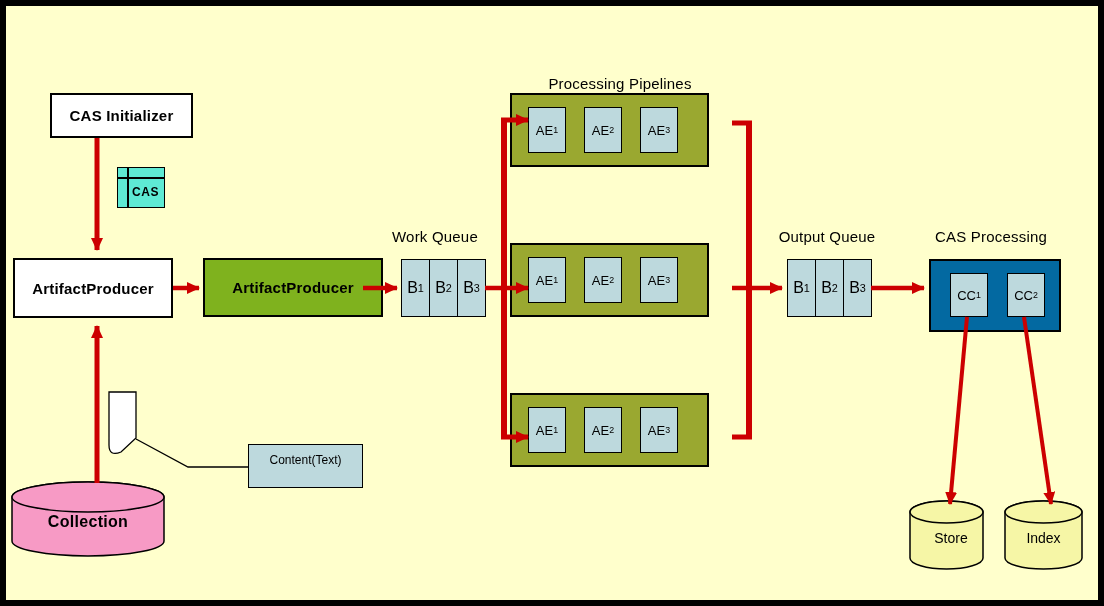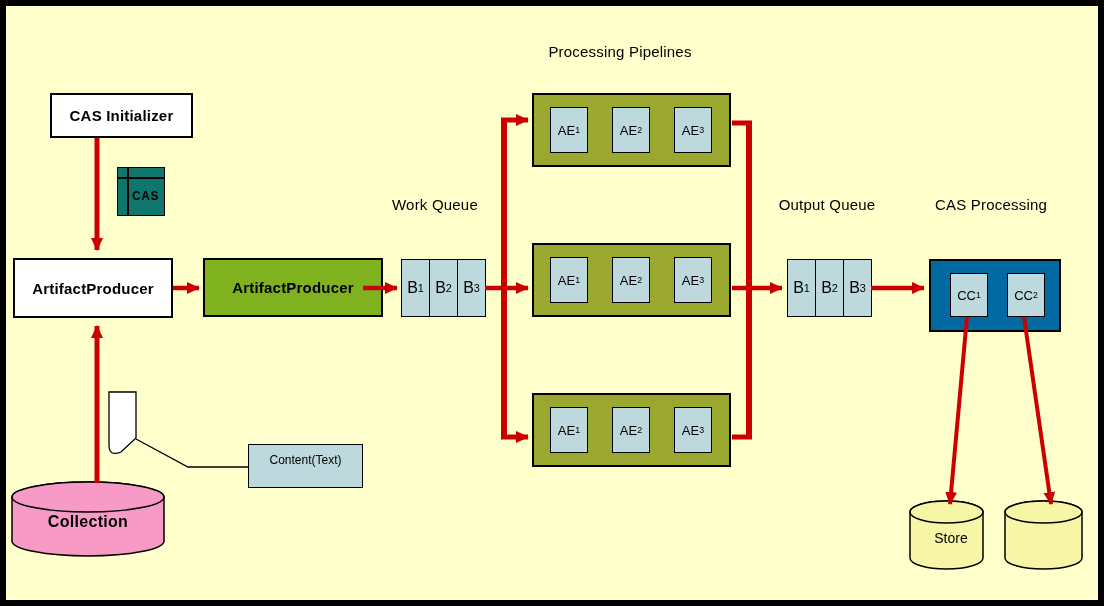--- a/index.html
+++ b/index.html
@@ -10,38 +10,38 @@
   .frame{position:absolute;inset:0;border:6px solid #000;box-sizing:border-box;z-index:5;pointer-events:none;}
   svg.layer{position:absolute;left:0;top:0;width:1104px;height:606px;}
   #shapes-layer{z-index:1;}
   .html-layer-item{z-index:2;}
   #lines-layer{z-index:3;pointer-events:none;}
   .abs{position:absolute;box-sizing:border-box;}
   .box{display:flex;align-items:center;justify-content:center;border:2px solid #000;text-align:center;}
   .yellow{background:#ffffff;}
   .green{background:#7FB21E;}
   .boldlbl{font-weight:bold;font-size:15px;letter-spacing:.2px;}
-  .seclbl{font-size:15px;text-align:center;letter-spacing:.2px;}
+  .seclbl{font-size:15px;text-align:center;letter-spacing:.2px;margin-top:32px;}
   .qgroup{display:flex;border:1.5px solid #000;background:#BDD9DD;}
   .qcell{width:27px;display:flex;align-items:center;justify-content:center;font-size:16px;border-left:1.5px solid #000;}
   .qcell:first-child{border-left:none;}
   sub{font-size:0.68em;line-height:0;vertical-align:-0.18em;}
   .pipeline{
-    left:532px;width:199px;height:74px;background:#9AA830;border:2px solid #000;
-    display:flex;align-items:flex-start;padding:12px 0 0 16px;gap:24px;
+    left:510px;width:199px;height:74px;background:#9AA830;border:2px solid #000;
+    display:flex;align-items:flex-start;padding:12px 0 0 16px;gap:18px;
   }
   .ae{width:38px;height:46px;background:#BDD9DD;border:1.5px solid #000;box-sizing:border-box;
       display:flex;align-items:center;justify-content:center;font-size:13px;}
   .ccbox{left:929px;top:259px;width:132px;height:73px;background:#0369a1;border:2px solid #000;
       display:flex;align-items:flex-start;padding:12px 0 0 19px;gap:19px;}
   .cc{width:38px;height:44px;background:#BDD9DD;border:1.5px solid #000;box-sizing:border-box;
       display:flex;align-items:center;justify-content:center;font-size:13px;}
   .contentbox{left:248px;top:444px;width:115px;height:44px;background:#BDD9DD;border:1.2px solid #000;
       font-size:12px;display:flex;justify-content:center;padding-top:8px;}
-  .casicon{left:117px;top:167px;width:48px;height:49px;background:#0f766e;border:1.5px solid #000;}
+  .casicon{left:117px;top:167px;width:48px;height:41px;background:#5eead4;border:1.5px solid #000;}
   .casicon .hline{position:absolute;left:0;right:0;top:9px;height:1.5px;background:#000;}
   .casicon .vline{position:absolute;top:0;bottom:0;left:9px;width:1.5px;background:#000;}
   .casicon .castext{position:absolute;left:9px;top:9px;right:0;bottom:0;display:flex;align-items:center;
       justify-content:center;font-weight:bold;font-size:12px;letter-spacing:.5px;}
   .cyl-label{display:flex;align-items:center;justify-content:center;text-align:center;}
 </style>
 </head>
 <body>
 
 <div class="canvas">
@@ -175,20 +175,21 @@
         <sub>2</sub>
       </div>
   </div>
 
   <div class="abs contentbox html-layer-item">
     <span>Content(Text)</span>
   </div>
 
   <div class="abs cyl-label html-layer-item" style="left:12px;top:488px;width:152px;height:68px;font-weight:bold;font-size:16px;letter-spacing:.3px;">Collection</div>
   <div class="abs cyl-label html-layer-item" style="left:910px;top:506px;width:82px;height:64px;font-size:14px;">Store</div>
+  <div class="abs cyl-label html-layer-item" style="left:1005px;top:506px;width:77px;height:64px;font-size:14px;">Index</div>
 
   <svg id="lines-layer" class="layer" viewBox="0 0 1104 606">
     <defs>
       <marker id="ar" markerUnits="userSpaceOnUse" markerWidth="14" markerHeight="12" refX="12" refY="6" orient="auto">
         <path d="M0,0 L13,6 L0,12 Z" fill="#CC0000"></path>
       </marker>
     </defs>
 
     <line x1="97" y1="138" x2="97" y2="250" stroke="#CC0000" stroke-width="5" marker-end="url(#ar)"></line>
 

